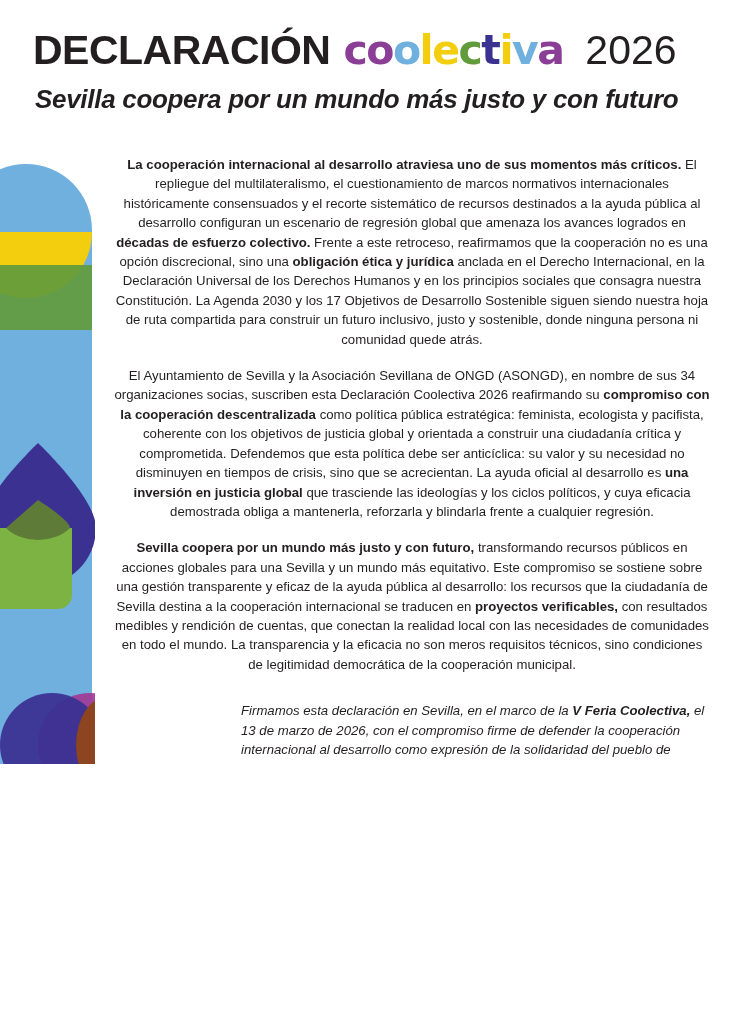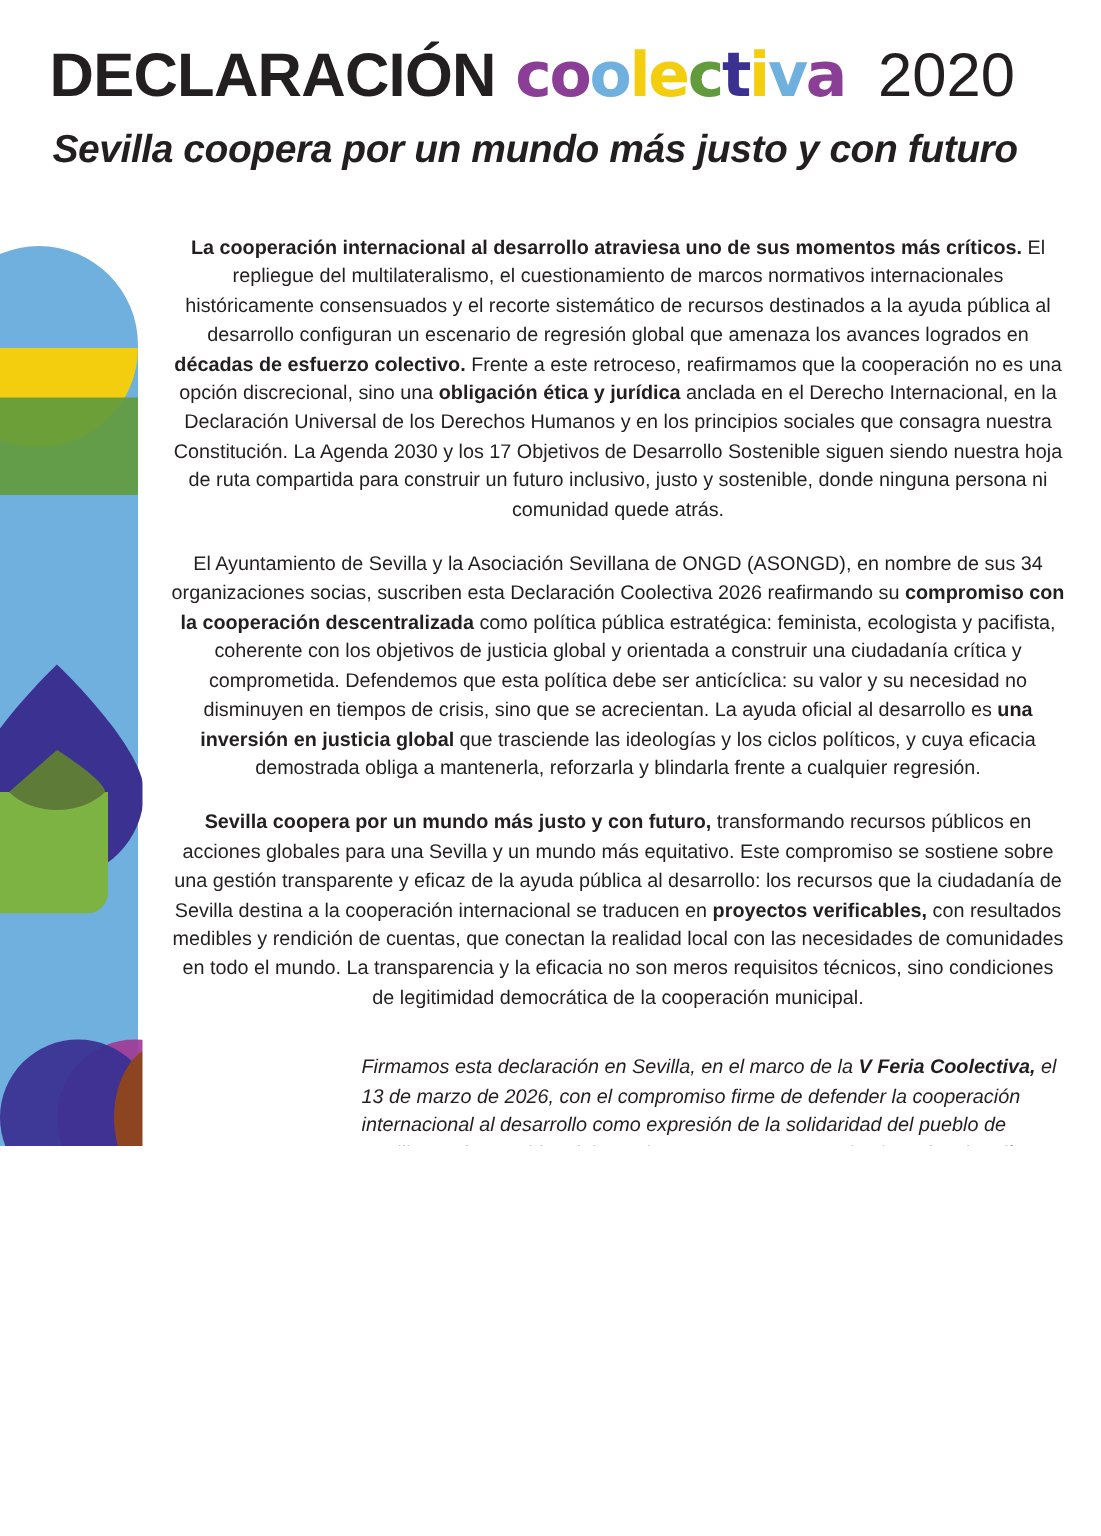--- a/index.html
+++ b/index.html
@@ -250,21 +250,21 @@
   </svg>
 
   <div class="white-mask" style="left:95px; top:128px; width:639px; height:660px;"></div>
   <div class="white-mask" style="left:400px; top:940px; width:334px; height:84px;"></div>
   <div class="white-mask" style="left:0px; top:1000px; width:734px; height:24px;"></div>
 
   <div class="header">
     <div class="title-row">
       <span class="title-declaracion">DECLARACIÓN</span>
       <span class="title-logo"><span style="color: rgb(139, 62, 150);">c</span><span style="color: rgb(139, 62, 150);">o</span><span style="color: rgb(111, 176, 222);">o</span><span style="color: rgb(242, 206, 14);">l</span><span style="color: rgb(242, 206, 14);">e</span><span style="color: rgb(98, 155, 60);">c</span><span style="color: rgb(59, 49, 145);">t</span><span style="color: rgb(242, 206, 14);">i</span><span style="color: rgb(111, 176, 222);">v</span><span style="color: rgb(139, 62, 150);">a</span></span>
-      <span class="title-year">2020</span>
+      <span class="title-year">2026</span>
     </div>
     <div class="subtitle">Sevilla coopera por un mundo más justo y con futuro</div>
   </div>
 
   <div class="content">
     <p class="para"><b>La cooperación internacional al desarrollo atraviesa uno de sus momentos más críticos.</b><span> El repliegue del multilateralismo, el cuestionamiento de marcos normativos internacionales históricamente consensuados y el recorte sistemático de recursos destinados a la ayuda pública al desarrollo configuran un escenario de regresión global que amenaza los avances logrados en </span><b>décadas de esfuerzo colectivo.</b><span> Frente a este retroceso, reafirmamos que la cooperación no es una opción discrecional, sino una </span><b>obligación ética y jurídica</b><span> anclada en el Derecho Internacional, en la Declaración Universal de los Derechos Humanos y en los principios sociales que consagra nuestra Constitución. La Agenda 2030 y los 17 Objetivos de Desarrollo Sostenible siguen siendo nuestra hoja de ruta compartida para construir un futuro inclusivo, justo y sostenible, donde ninguna persona ni comunidad quede atrás.</span></p>
     <p class="para"><span>El Ayuntamiento de Sevilla y la Asociación Sevillana de ONGD (ASONGD), en nombre de sus 34 organizaciones socias, suscriben esta Declaración Coolectiva 2026 reafirmando su </span><b>compromiso con la cooperación descentralizada</b><span> como política pública estratégica: feminista, ecologista y pacifista, coherente con los objetivos de justicia global y orientada a construir una ciudadanía crítica y comprometida. Defendemos que esta política debe ser anticíclica: su valor y su necesidad no disminuyen en tiempos de crisis, sino que se acrecientan. La ayuda oficial al desarrollo es </span><b>una inversión en justicia global</b><span> que trasciende las ideologías y los ciclos políticos, y cuya eficacia demostrada obliga a mantenerla, reforzarla y blindarla frente a cualquier regresión.</span></p>
     <p class="para"><b>Sevilla coopera por un mundo más justo y con futuro,</b><span> transformando recursos públicos en acciones globales para una Sevilla y un mundo más equitativo. Este compromiso se sostiene sobre una gestión transparente y eficaz de la ayuda pública al desarrollo: los recursos que la ciudadanía de Sevilla destina a la cooperación internacional se traducen en </span><b>proyectos verificables,</b><span> con resultados medibles y rendición de cuentas, que conectan la realidad local con las necesidades de comunidades en todo el mundo. La transparencia y la eficacia no son meros requisitos técnicos, sino condiciones de legitimidad democrática de la cooperación municipal.</span></p>
     <p class="closing"><span>Firmamos esta declaración en Sevilla, en el marco de la </span><b>V Feria Coolectiva,</b><span> el 13 de marzo de 2026, con el compromiso firme de defender la cooperación internacional al desarrollo como expresión de la solidaridad del pueblo de Sevilla con los pueblos del mundo y como respuesta colectiva a los desafíos globales de nuestro tiempo.</span></p>
   </div>

